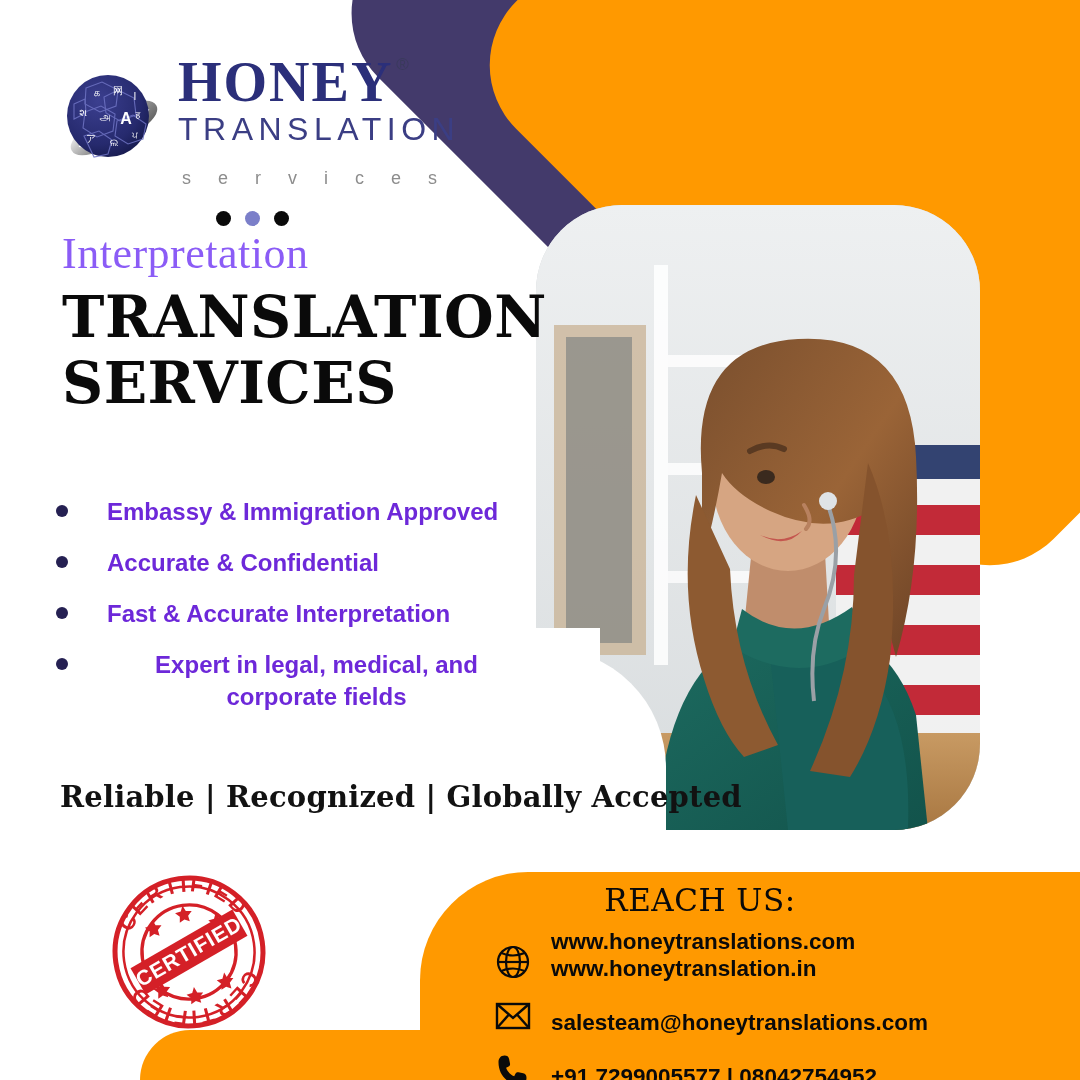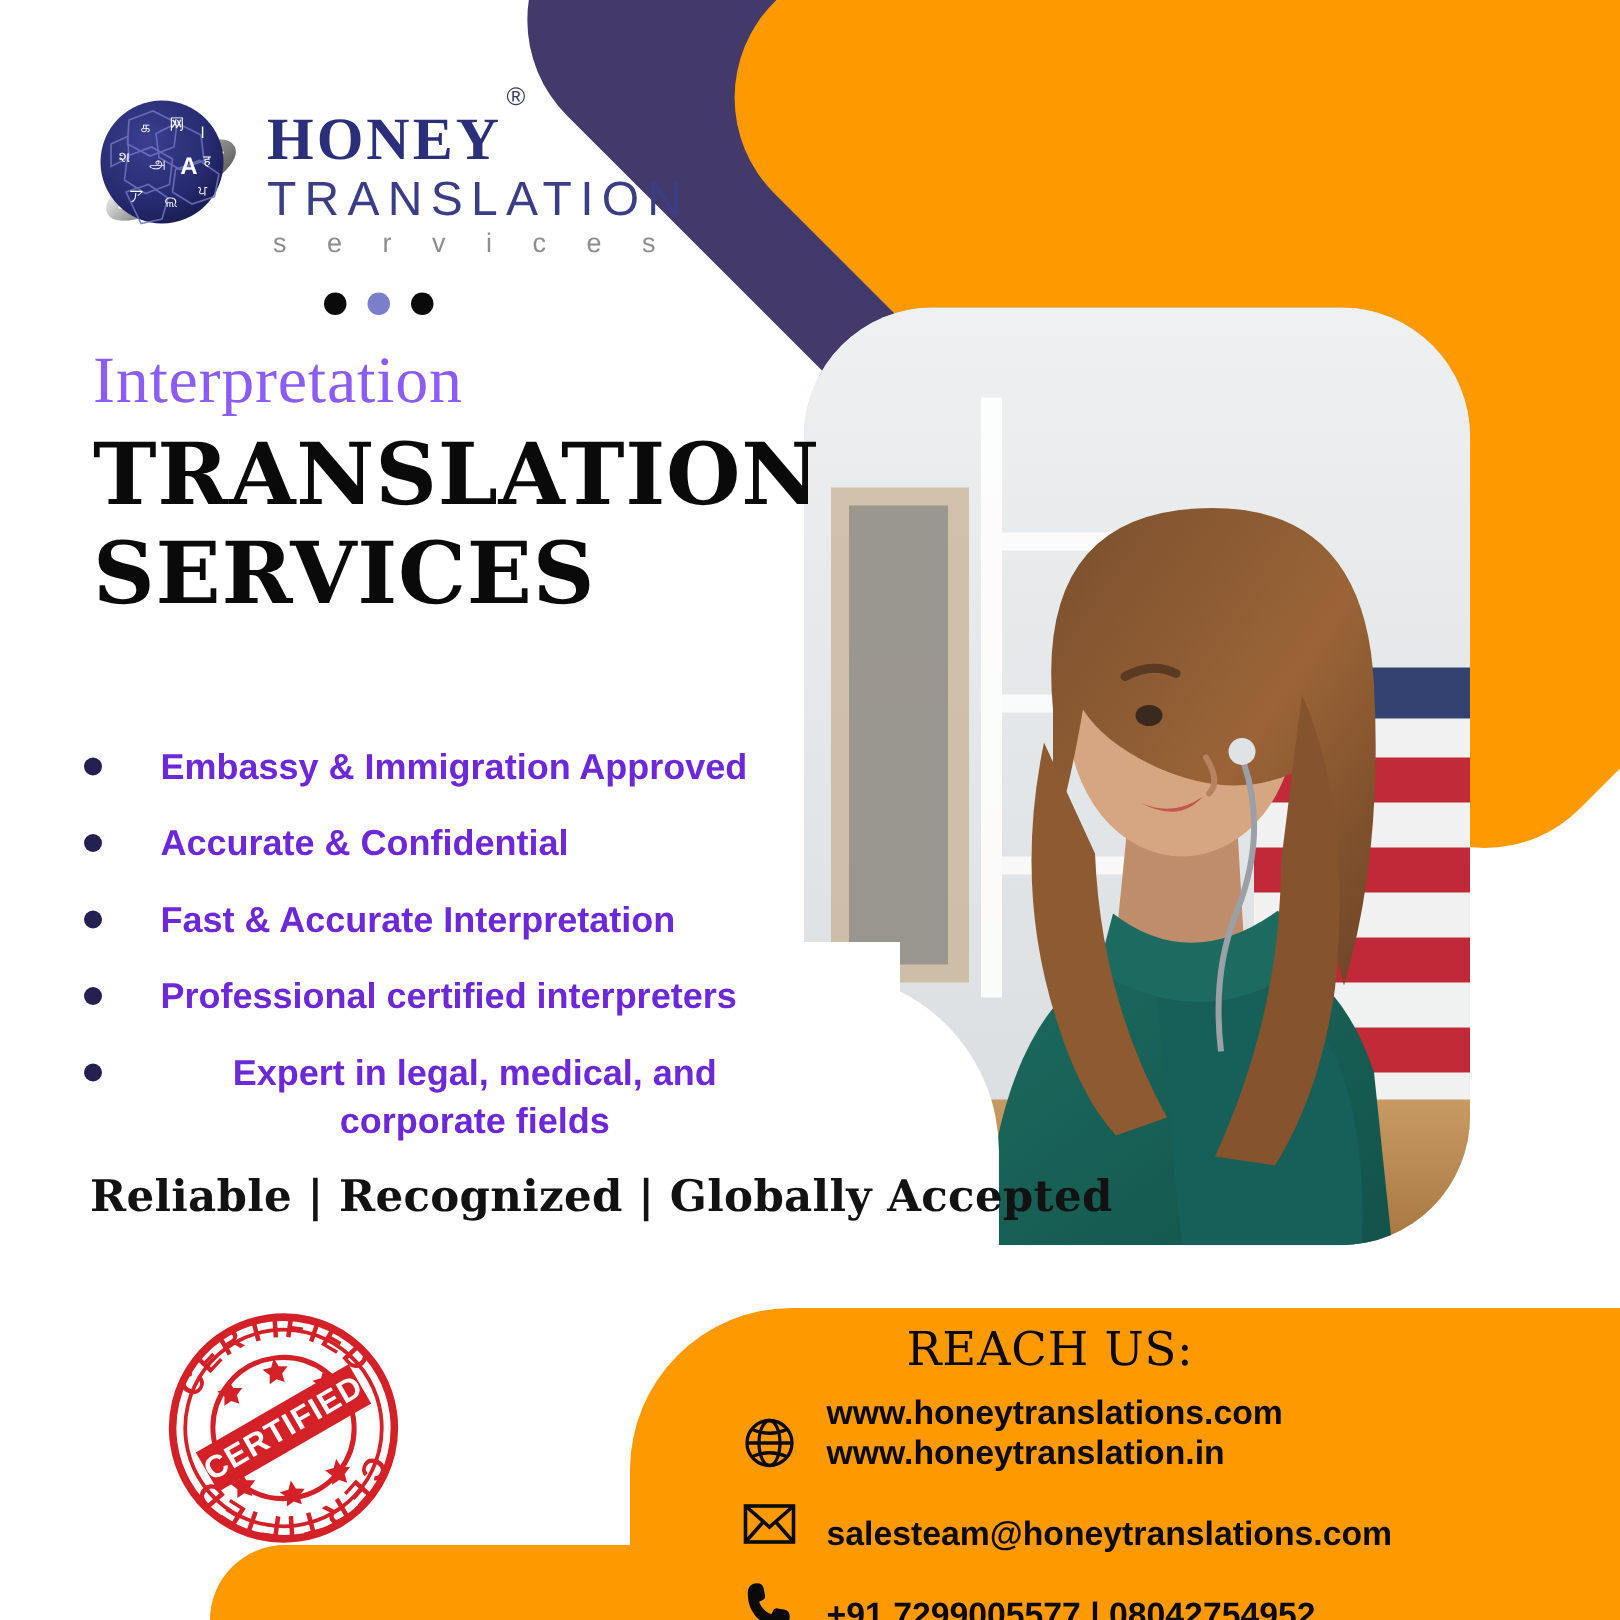--- a/index.html
+++ b/index.html
@@ -105,25 +105,24 @@
   .logo-row { display: flex; align-items: center; gap: 14px; }
   .logo-globe { flex: 0 0 auto; width: 108px; height: 108px; }
   .logo-words { padding-top: 4px; }
   .logo-honey-line {
     display: flex;
     align-items: flex-start;
     line-height: 1;
   }
   .logo-honey {
     font-family: "Liberation Serif", serif;
-    font-size: 40px;
+    font-size: 56px;
     font-weight: 700;
     color: #2B2F7A;
     letter-spacing: 2px;
-    margin-top: 19px;
   }
   .logo-reg {
     font-family: "Liberation Sans", sans-serif;
     font-size: 17px;
     color: #3a3a5c;
     margin-left: 3px;
     margin-top: 2px;
   }
   .logo-translation {
     font-family: "Liberation Sans", sans-serif;
@@ -131,21 +130,21 @@
     color: #3B3E84;
     letter-spacing: 5.5px;
     line-height: 1.1;
     margin-top: 2px;
   }
   .logo-services {
     font-family: "Liberation Sans", sans-serif;
     font-size: 18px;
     color: #8d8d8d;
     letter-spacing: 11px;
-    margin-top: 2px;
+    margin-top: 21px;
     padding-left: 4px;
   }
   .dots {
     display: flex;
     gap: 14px;
     margin: 22px 0 0 160px;
   }
   .dot { width: 15px; height: 15px; border-radius: 50%; }
   .dot-1, .dot-3 { background: #0a0a0a; }
   .dot-2 { background: #7B7FC9; }
@@ -429,24 +428,20 @@
     <li class="bullet-item">
       <span class="bullet-dot"></span>
       <span class="bullet-text">Accurate &amp; Confidential</span>
     </li>
     <li class="bullet-item">
       <span class="bullet-dot"></span>
       <span class="bullet-text">Fast &amp; Accurate Interpretation</span>
     </li>
     <li class="bullet-item">
       <span class="bullet-dot"></span>
-      <span class="bullet-text">Professional certified interpreters</span>
-    </li>
-    <li class="bullet-item">
-      <span class="bullet-dot"></span>
       <span class="bullet-text">Expert in legal, medical, and corporate fields</span>
     </li>
   </ul>
 
   <div class="tagline">Reliable  |  Recognized  |  Globally Accepted</div>
 
   <svg class="stamp" viewBox="0 0 200 200">
     <defs>
       <path id="arcTop" d="M100,100 m-72,0 a72,72 0 1,1 144,0" fill="none"></path>
       <path id="arcBottom" d="M100,100 m70,0 a70,70 0 1,1 -140,0" fill="none"></path>

